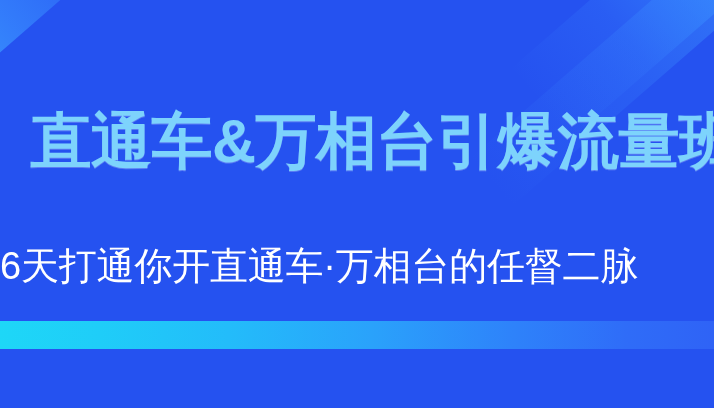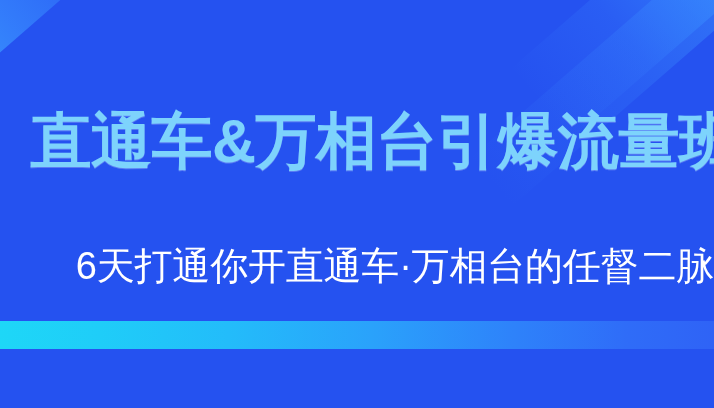--- a/index.html
+++ b/index.html
@@ -113,21 +113,21 @@
     white-space: nowrap;
     text-shadow: 0 1px 0 rgba(255,255,255,0.25);
     padding-left: 28px;
   }
 
   .subtitle {
     position: absolute;
     left: 0;
     top: 240px;
     width: 714px;
-    text-align: right;
+    text-align: left;
     color: #ffffff;
     font-size: 38px;
     line-height: 52px;
     font-weight: 500;
     letter-spacing: -0.2px;
     white-space: nowrap;
   }
 </style>
 </head>
 <body>

